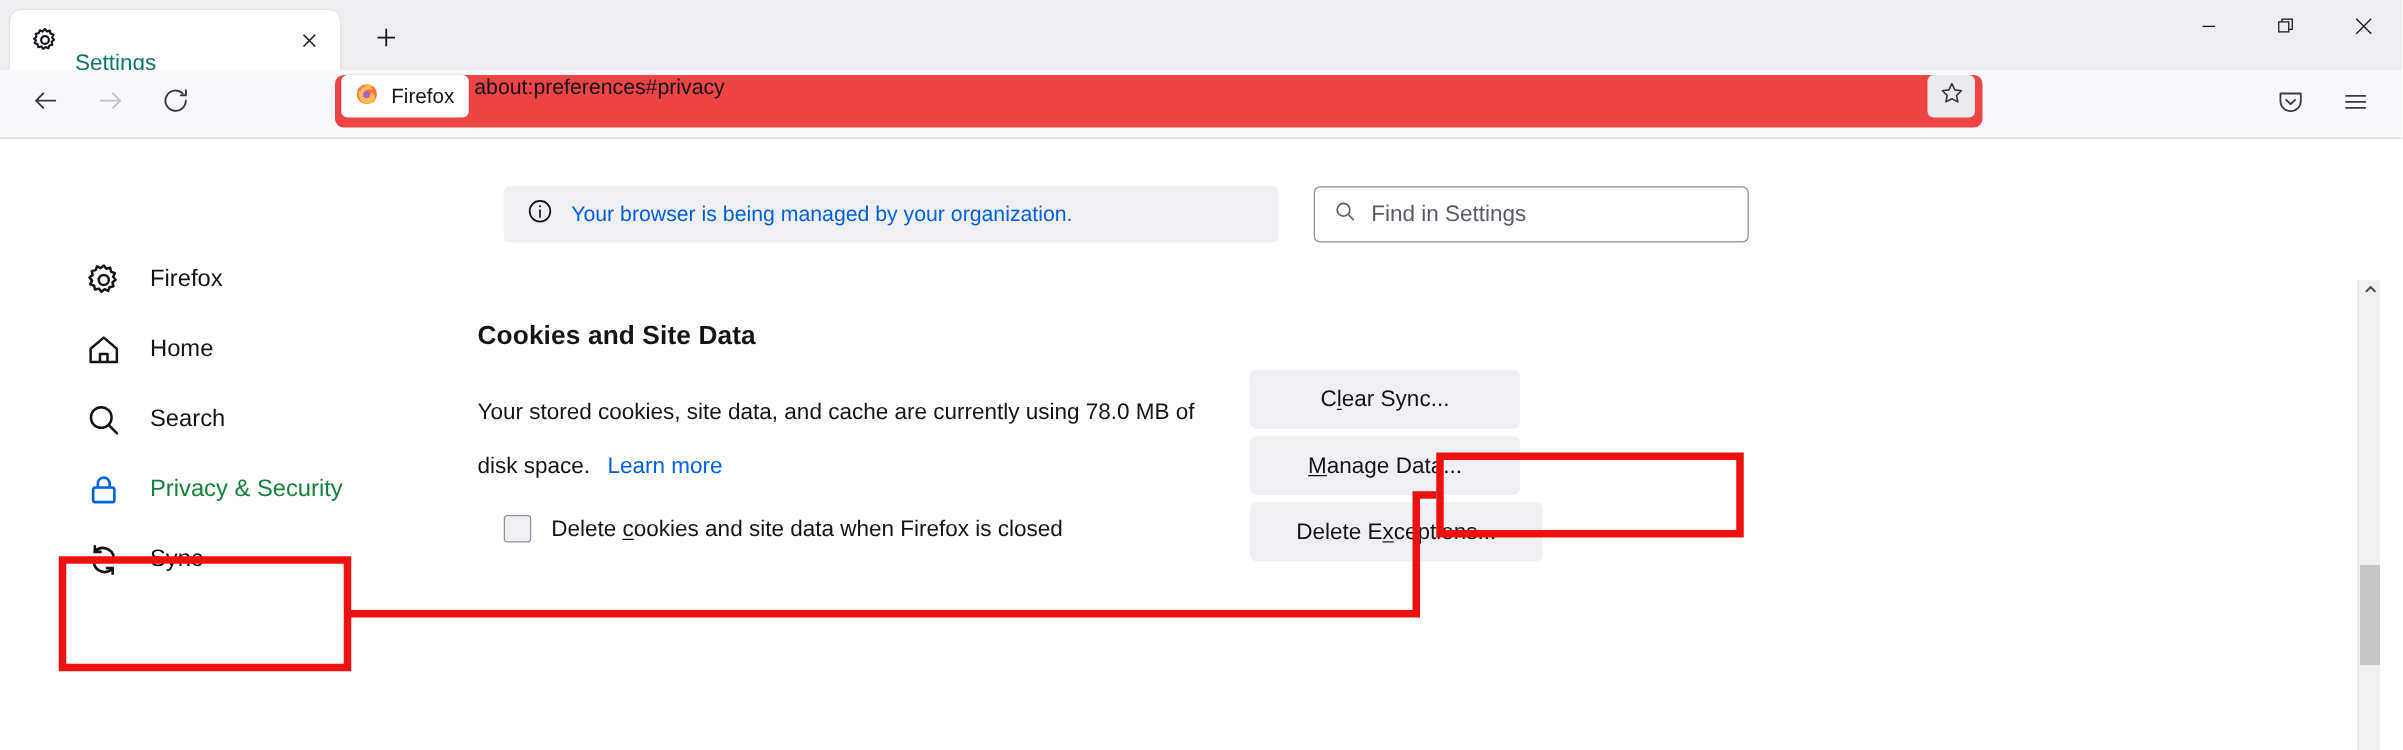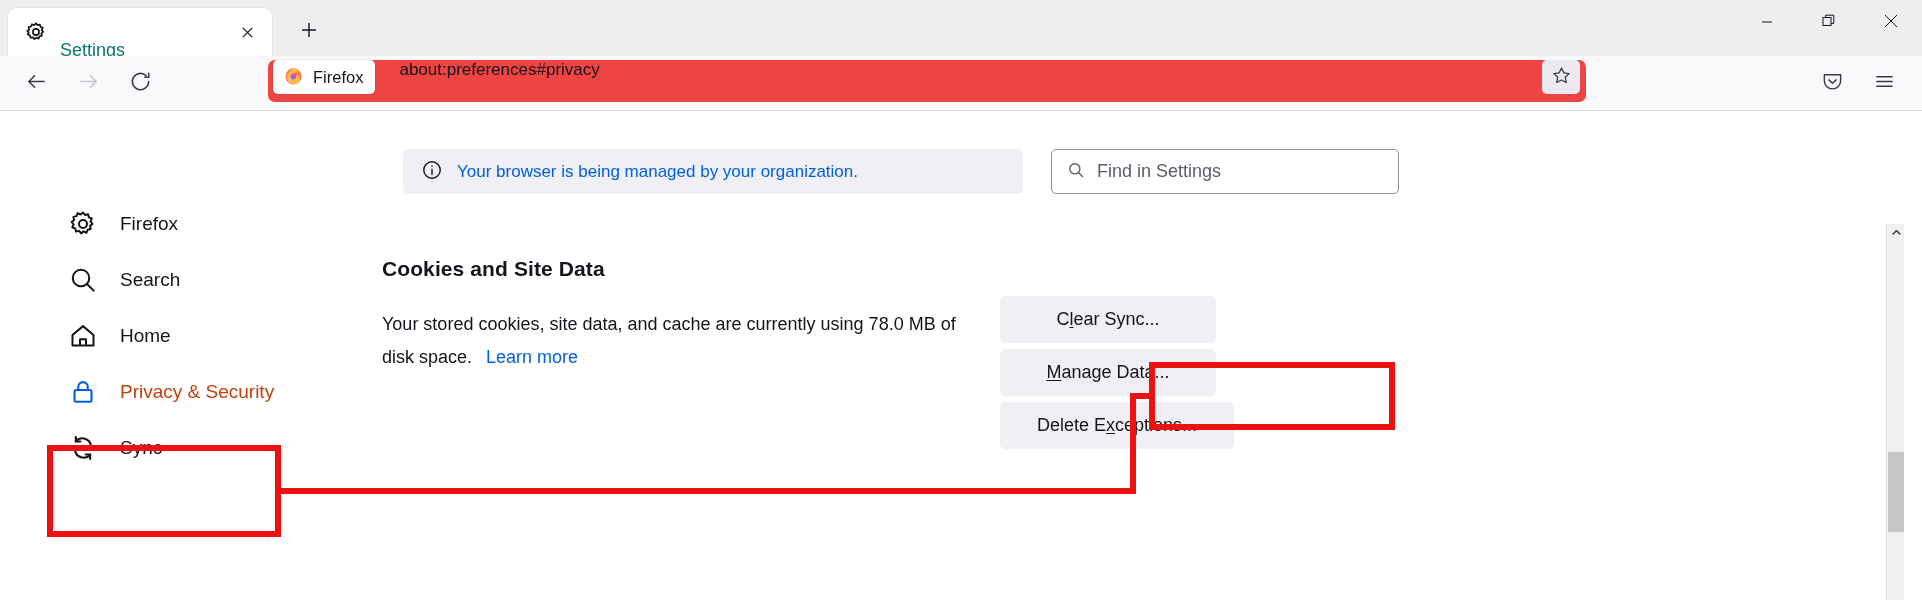--- a/index.html
+++ b/index.html
@@ -76,21 +76,21 @@
     padding: 0 6px 0 5px;
   }
   .identity-chip {
     display: flex; align-items: center; gap: 9px;
     height: 34px; padding: 0 12px 0 10px;
     background: #ffffff; border-radius: 5px;
     box-shadow: 0 0 0 1px rgba(0,0,0,0.05);
   }
   .identity-chip .label { font-size: 16.5px; color: #15141a; }
   .url-text {
-    margin-left: 24px; font-size: 17px; color: #15141a;
+    margin-left: 4px; font-size: 17px; color: #15141a;
     white-space: nowrap; overflow: hidden; flex: 1 1 auto;
   }
   .star-btn {
     width: 38px; height: 34px; flex: none;
     display: flex; align-items: center; justify-content: center;
     border-radius: 5px; background: #ebebef;
   }
   .toolbar-right {
     position: absolute; right: 0; top: 56px; height: 55px;
     display: flex; align-items: center;
@@ -127,30 +127,30 @@
   }
   .searchbox .ph { font-size: 18px; color: #5b5b66; }
 
   
   .sidebar { position: absolute; left: 60px; top: 84px; width: 280px; }
   .nav-item {
     display: flex; align-items: center; gap: 22px;
     height: 56px; padding-left: 8px;
     font-size: 19px; color: #15141a;
   }
-  .nav-item.selected { color: #c2410c; }
+  .nav-item.selected { color: #15803d; }
   .nav-item .icon { width: 30px; height: 30px; flex: none; display: block; }
 
   
   .panel { position: absolute; left: 382px; top: 145px; width: 730px; }
   .panel h2 {
     font-size: 21px; font-weight: bold; color: #15141a; letter-spacing: 0.1px;
   }
   .panel .desc {
-    margin-top: 27px; font-size: 18px; line-height: 33px; color: #15141a;
+    margin-top: 27px; font-size: 18px; line-height: 43px; color: #15141a;
     width: 600px;
   }
   .panel .desc a { color: #0060df; text-decoration: none; margin-left: 14px; }
 
   .checkrow {
     position: absolute; left: 403px; top: 300px;
     display: flex; align-items: center; gap: 16px;
   }
   .checkbox {
     width: 22px; height: 22px; flex: none;
@@ -334,36 +334,36 @@
           <svg viewBox="0 0 24 24" width="30" height="30" fill="none" stroke="#15141a" stroke-width="1.6">
             <circle cx="12" cy="12" r="3.2"></circle>
             <path d="M12 2.8l1.6 2 2.5-.6.6 2.5 2.4.9-1.1 2.3 1.6 2-2 1.6.6 2.5-2.5.6-.9 2.4-2.3-1.1-2 1.6-1.6-2-2.5.6-.6-2.5-2.4-.9 1.1-2.3-1.6-2 2-1.6-.6-2.5 2.5-.6.9-2.4 2.3 1.1z" stroke-linejoin="round"></path>
           </svg>
         </span>
         <span>Firefox</span>
       </div>
 
       <div class="nav-item">
         <span class="icon">
+          <svg viewBox="0 0 24 24" width="30" height="30" fill="none" stroke="#15141a" stroke-width="1.6" stroke-linejoin="round">
+            <path d="M3.6 11.2L12 4.1l8.4 7.1v8.4H3.6z"></path>
+            <path d="M9.6 19.6v-5h4.8v5"></path>
+          </svg>
+        </span>
+        <span>Home</span>
+      </div>
+
+      <div class="nav-item">
+        <span class="icon">
           <svg viewBox="0 0 24 24" width="30" height="30" fill="none" stroke="#15141a" stroke-width="1.6" stroke-linecap="round">
             <circle cx="10.4" cy="10.4" r="6.6"></circle>
             <path d="M15.2 15.2L20.5 20.5"></path>
           </svg>
         </span>
         <span>Search</span>
-      </div>
-
-      <div class="nav-item">
-        <span class="icon">
-          <svg viewBox="0 0 24 24" width="30" height="30" fill="none" stroke="#15141a" stroke-width="1.6" stroke-linejoin="round">
-            <path d="M3.6 11.2L12 4.1l8.4 7.1v8.4H3.6z"></path>
-            <path d="M9.6 19.6v-5h4.8v5"></path>
-          </svg>
-        </span>
-        <span>Home</span>
       </div>
 
       <div class="nav-item selected">
         <span class="icon">
           <svg viewBox="0 0 24 24" width="30" height="30" fill="none" stroke="#0060df" stroke-width="1.7" stroke-linejoin="round">
             <rect x="5.2" y="10.4" width="13.6" height="9.4" rx="1.4"></rect>
             <path d="M8.2 10.4V7.9a3.8 3.8 0 0 1 7.6 0v2.5"></path>
           </svg>
         </span>
         <span>Privacy &amp; Security</span>
@@ -382,20 +382,24 @@
       </div>
     </div>
 
     <div class="panel">
       <h2>Cookies and Site Data</h2>
       <div class="desc">
         <span>Your stored cookies, site data, and cache are currently using 78.0 MB of disk space.</span><a href="#">Learn more</a>
       </div>
     </div>
 
+    <div class="checkrow">
+      <span class="checkbox"></span>
+      <span class="label"><span>Delete </span><u>c</u><span>ookies and site data when Firefox is closed</span></span>
+    </div>
 
     <div class="buttons">
       <button class="btn">
           <span>C</span>
           <u>l</u>
           <span>ear Sync...</span>
         </button>
       <button class="btn">
           <span></span>
           <u>M</u>

